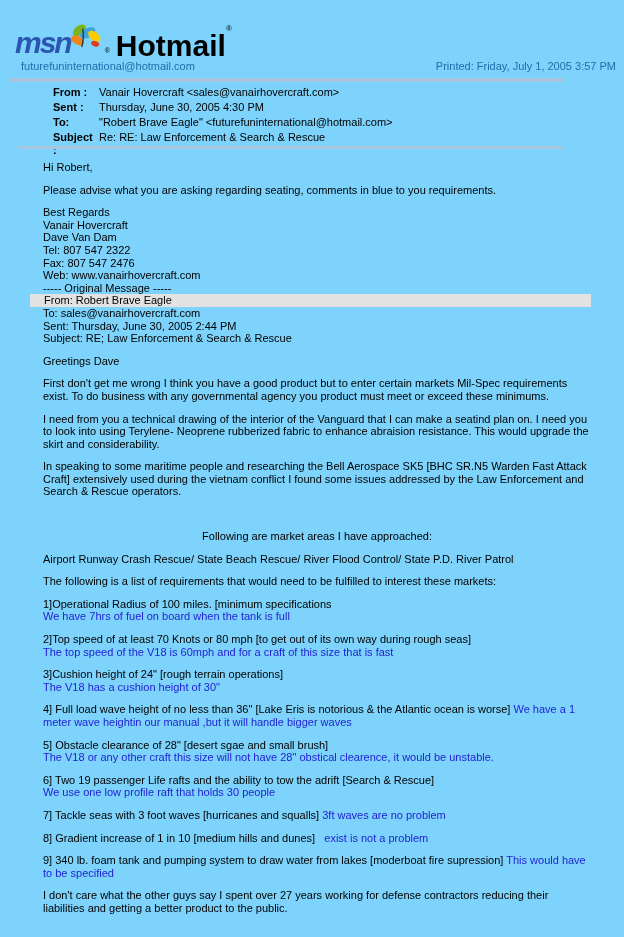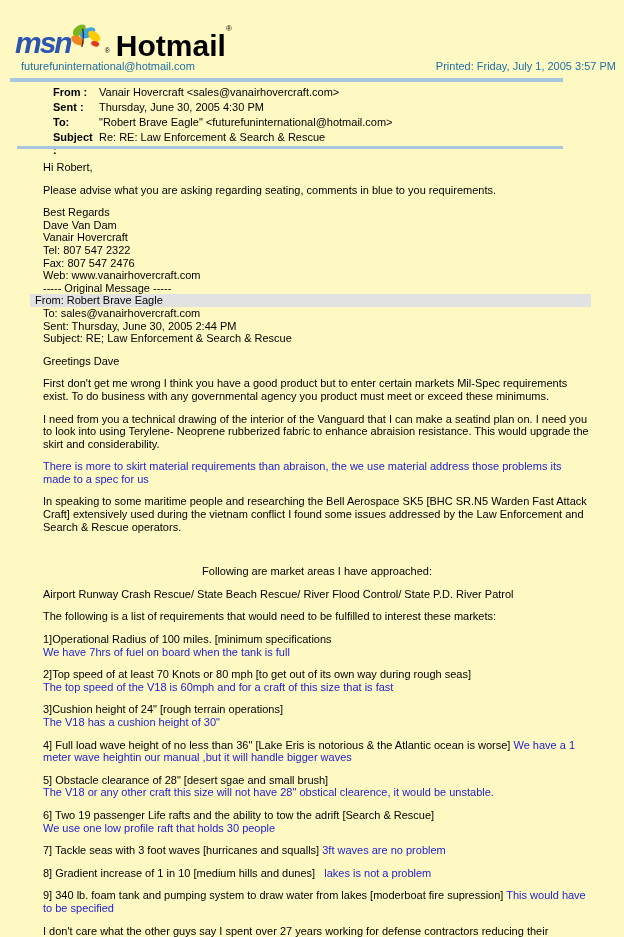--- a/index.html
+++ b/index.html
@@ -1,20 +1,20 @@
 <!DOCTYPE html>
 <html style="--comment-blue: #2222d2; --hdr-blue: #1e6fa8; --divider: #a9c6e0; --hl-gray: #e2e2e2; --msn-blue: #2b55b0;"><head>
 <meta charset="utf-8">
 <style>
   html, body { margin: 0; padding: 0; background: #ffffff; }
   .page {
     position: relative;
     width: 624px;
     height: 937px;
-    background: #fef9c3;
+    background: #7dd3fc;
     font-family: "Liberation Sans", sans-serif;
     overflow: hidden;
   }
   
   .logo-row {
     position: absolute;
     top: 22px;
     left: 15px;
     display: flex;
     align-items: flex-end;
@@ -90,21 +90,21 @@
     top: 161px;
     left: 35px;
     width: 556px;
     font-size: 11px;
     line-height: 12.6px;
     color: #000;
   }
   .bline { margin: 0; padding-left: 8px; }
   .bline.gap { margin-bottom: 10px; }
   .bline.center { text-align: center; margin-top: 32px; }
-  .bline.hl { background: var(--hl-gray, #e2e2e2); margin-left: -5px; padding-left: 5px; }
+  .bline.hl { background: var(--hl-gray, #e2e2e2); margin-left: -5px; padding-left: 14px; }
   .c-blue { color: var(--comment-blue, #2222d2); }
 </style>
 </head>
 <body>
 
 <div class="page">
 
   <div class="logo-row">
     <span class="msn-text">msn</span>
     <span class="butterfly">
@@ -147,48 +147,47 @@
       <span class="mh-value">Re: RE: Law Enforcement &amp; Search &amp; Rescue</span>
     </div>
   </div>
 
   <div class="divider-2"></div>
 
   <div class="email-body">
       <div class="bline gap"><span>Hi Robert,</span></div>
       <div class="bline gap"><span>Please advise what you are asking regarding seating, comments in blue to you requirements.</span></div>
       <div class="bline"><span>Best Regards</span></div>
+      <div class="bline"><span>Vanair Hovercraft</span></div>
       <div class="bline"><span>Dave Van Dam</span></div>
-      <div class="bline"><span>Vanair Hovercraft</span></div>
       <div class="bline"><span>Tel: 807 547 2322</span></div>
       <div class="bline"><span>Fax: 807 547 2476</span></div>
       <div class="bline"><span>Web: www.vanairhovercraft.com</span></div>
       <div class="bline"><span>----- Original Message -----</span></div>
       <div class="bline hl"><span>From: Robert Brave Eagle</span></div>
       <div class="bline"><span>To: sales@vanairhovercraft.com</span></div>
       <div class="bline"><span>Sent: Thursday, June 30, 2005 2:44 PM</span></div>
       <div class="bline gap"><span>Subject: RE; Law Enforcement &amp; Search &amp; Rescue</span></div>
       <div class="bline gap"><span>Greetings Dave</span></div>
       <div class="bline gap"><span>First don't get me wrong I think you have a good product but to enter certain markets Mil-Spec requirements exist. To do business with any governmental agency you product must meet or exceed these minimums.</span></div>
       <div class="bline gap"><span>I need from you a technical drawing of the interior of the Vanguard that I can make a seatind plan on. I need you to look into using Terylene- Neoprene rubberized fabric to enhance abraision resistance. This would upgrade the skirt and considerability.</span></div>
-      <div class="bline gap"><span class="c-blue">There is more to skirt material requirements than abraison, the we use material address those problems its made to a spec for us</span></div>
       <div class="bline gap"><span>In speaking to some maritime people and researching the Bell Aerospace SK5 [BHC SR.N5 Warden Fast Attack Craft] extensively used during the vietnam conflict I found some issues addressed by the Law Enforcement and Search &amp; Rescue operators.</span></div>
       <div class="bline gap center"><span>Following are market areas I have approached:</span></div>
       <div class="bline gap"><span>Airport Runway Crash Rescue/ State Beach Rescue/ River Flood Control/ State P.D. River Patrol</span></div>
       <div class="bline gap"><span>The following is a list of requirements that would need to be fulfilled to interest these markets:</span></div>
       <div class="bline"><span>1]Operational Radius of 100 miles. [minimum specifications</span></div>
       <div class="bline gap"><span class="c-blue">We have 7hrs of fuel on board when the tank is full</span></div>
       <div class="bline"><span>2]Top speed of at least 70 Knots or 80 mph [to get out of its own way during rough seas]</span></div>
       <div class="bline gap"><span class="c-blue">The top speed of the V18 is 60mph and for a craft of this size that is fast</span></div>
       <div class="bline"><span>3]Cushion height of 24" [rough terrain operations]</span></div>
       <div class="bline gap"><span class="c-blue">The V18 has a cushion height of 30"</span></div>
       <div class="bline gap"><span>4] Full load wave height of no less than 36" [Lake Eris is notorious &amp; the Atlantic ocean is worse] </span><span class="c-blue">We have a 1 meter wave heightin our manual ,but it will handle bigger waves</span></div>
       <div class="bline"><span>5] Obstacle clearance of 28" [desert sgae and small brush]</span></div>
       <div class="bline gap"><span class="c-blue">The V18 or any other craft this size will not have 28" obstical clearence, it would be unstable.</span></div>
       <div class="bline"><span>6] Two 19 passenger Life rafts and the ability to tow the adrift [Search &amp; Rescue]</span></div>
       <div class="bline gap"><span class="c-blue">We use one low profile raft that holds 30 people</span></div>
       <div class="bline gap"><span>7] Tackle seas with 3 foot waves [hurricanes and squalls] </span><span class="c-blue">3ft waves are no problem</span></div>
-      <div class="bline gap"><span>8] Gradient increase of 1 in 10 [medium hills and dunes]&nbsp;&nbsp; </span><span class="c-blue">lakes is not a problem</span></div>
+      <div class="bline gap"><span>8] Gradient increase of 1 in 10 [medium hills and dunes]&nbsp;&nbsp; </span><span class="c-blue">exist is not a problem</span></div>
       <div class="bline gap"><span>9] 340 lb. foam tank and pumping system to draw water from lakes [moderboat fire supression] </span><span class="c-blue">This would have to be specified</span></div>
       <div class="bline"><span>I don't care what the other guys say I spent over 27 years working for defense contractors reducing their liabilities and getting a better product to the public.</span></div>
     </div>
 
 </div>
 
 </body></html>

